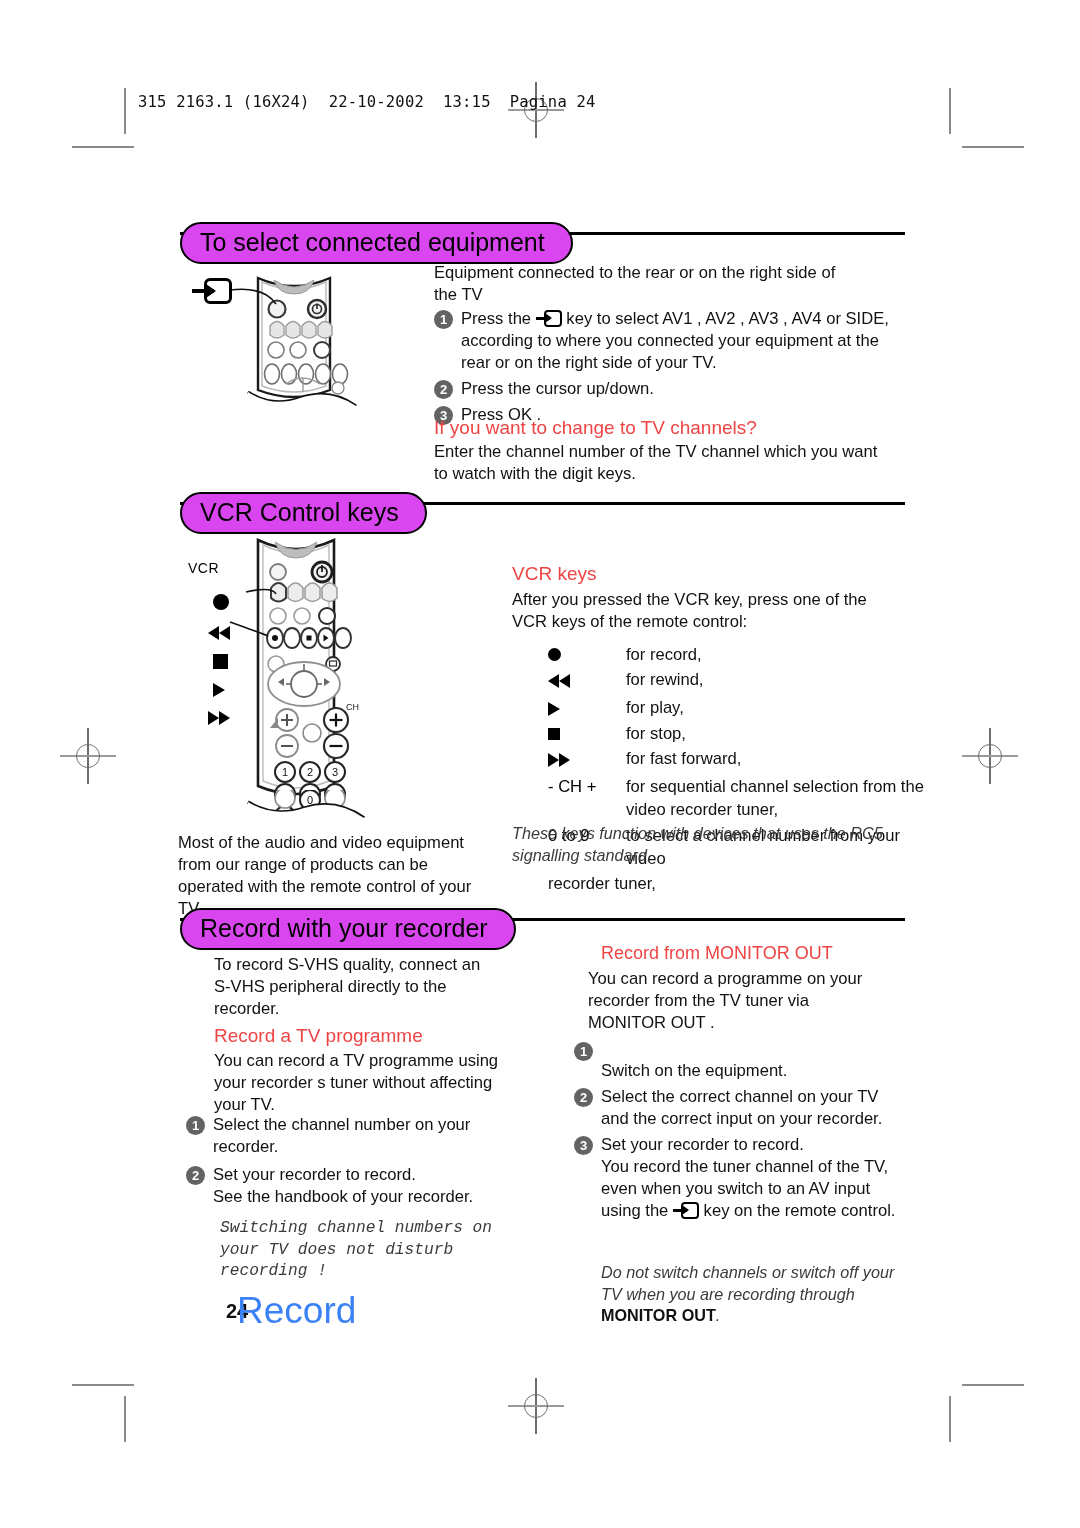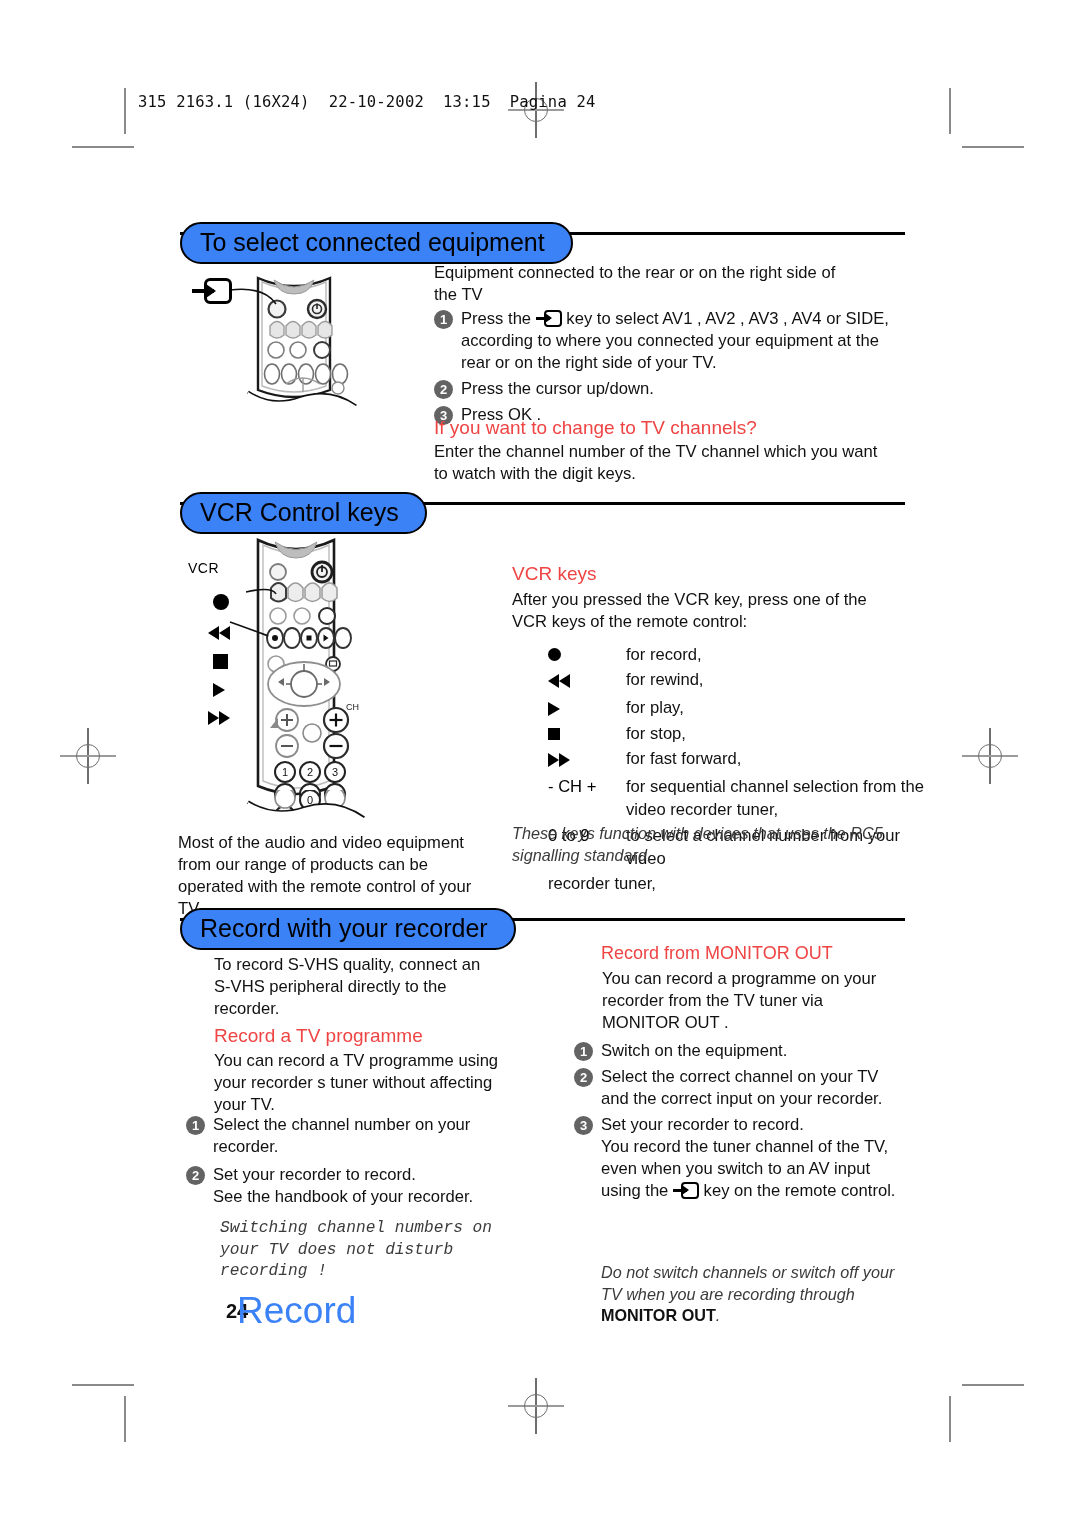--- a/index.html
+++ b/index.html
@@ -24,21 +24,21 @@
   .slug-rule{position:absolute;left:124px;top:88px;width:1.6px;height:46px;background:#8a8a8a;}
 
   
   .page{position:absolute;left:0;top:0;width:1080px;height:1528px;}
 
   
   .sec{position:absolute;}
   .sec .rule{position:absolute;left:0;top:10px;height:2.6px;background:#000;}
   .pill{
     position:absolute;left:0;top:0;
-    border:2.2px solid #000;border-radius:999px;background:#3b82f6;
+    border:2.2px solid #000;border-radius:999px;background:#d946ef;
     padding:5px 26px 7px 18px;
     font-size:25px;line-height:1.05;white-space:nowrap;
   }
 
   
   .txt{position:absolute;font-size:16.6px;line-height:1.33;color:#111;}
   .sub{position:absolute;font-size:19px;line-height:1.3;color:#ef4444;}
   .ital{position:absolute;font-size:16.2px;line-height:1.34;font-style:italic;color:#3b3b3b;}
   .ital b{font-style:normal;font-weight:700;color:#111;}
 
@@ -378,26 +378,26 @@
     <div class="step" style="margin-top:6px;">
       <div class="bullet">2</div>
       <div class="step-body" style="width:282px;white-space:pre-line;">Set your recorder to record.
 See the handbook of your recorder.</div>
     </div>
   </div>
 
   <div class="ital" style="left:220px;top:1218px;width:292px;font-family:Liberation Mono, monospace;">Switching channel numbers on your TV does not disturb recording !</div>
 
   <div class="sub" style="left:601px;top:942px;font-size:18px;">Record from  MONITOR OUT</div>
-  <div class="txt" style="left:602px;top:968px;width:296px;">You can record a programme on your recorder from the TV tuner via MONITOR OUT  .</div>
+  <div class="txt" style="left:588px;top:968px;width:296px;">You can record a programme on your recorder from the TV tuner via MONITOR OUT  .</div>
 
   <div class="steps" style="left:574px;top:1040px;width:330px;">
     <div class="step">
       <div class="bullet">1</div>
-      <div class="step-body" style="width:296px;">Switch on the equipment.</div>
+      <div class="step-body" style="width:296px;margin-top:20px;">Switch on the equipment.</div>
     </div>
     <div class="step" style="margin-top:4px;">
       <div class="bullet">2</div>
       <div class="step-body" style="width:300px;">Select the correct channel on your TV and the correct input on your recorder.</div>
     </div>
     <div class="step" style="margin-top:4px;">
       <div class="bullet">3</div>
       <div class="step-body" style="width:305px;">
         <span>Set your recorder to record.</span><br>
         <span>You record the tuner channel of the TV,</span><br>

